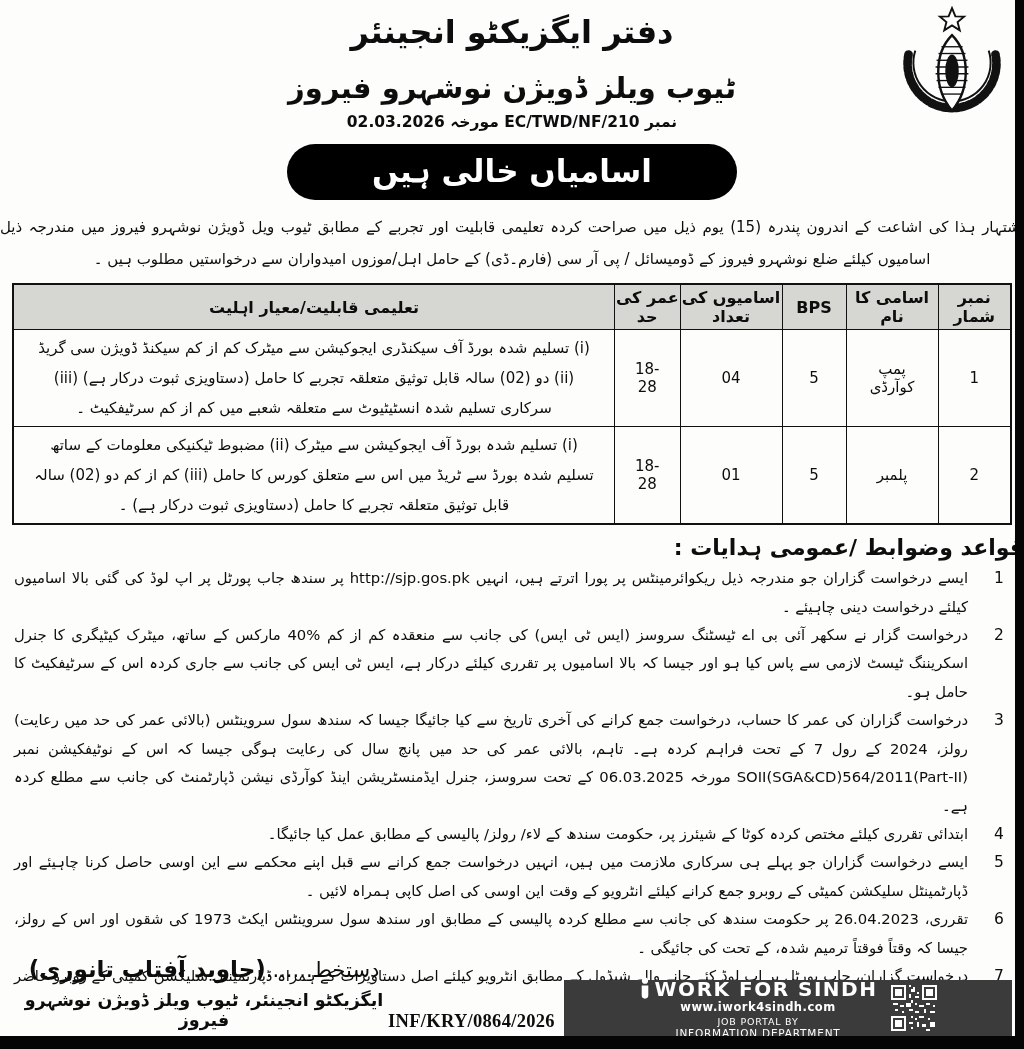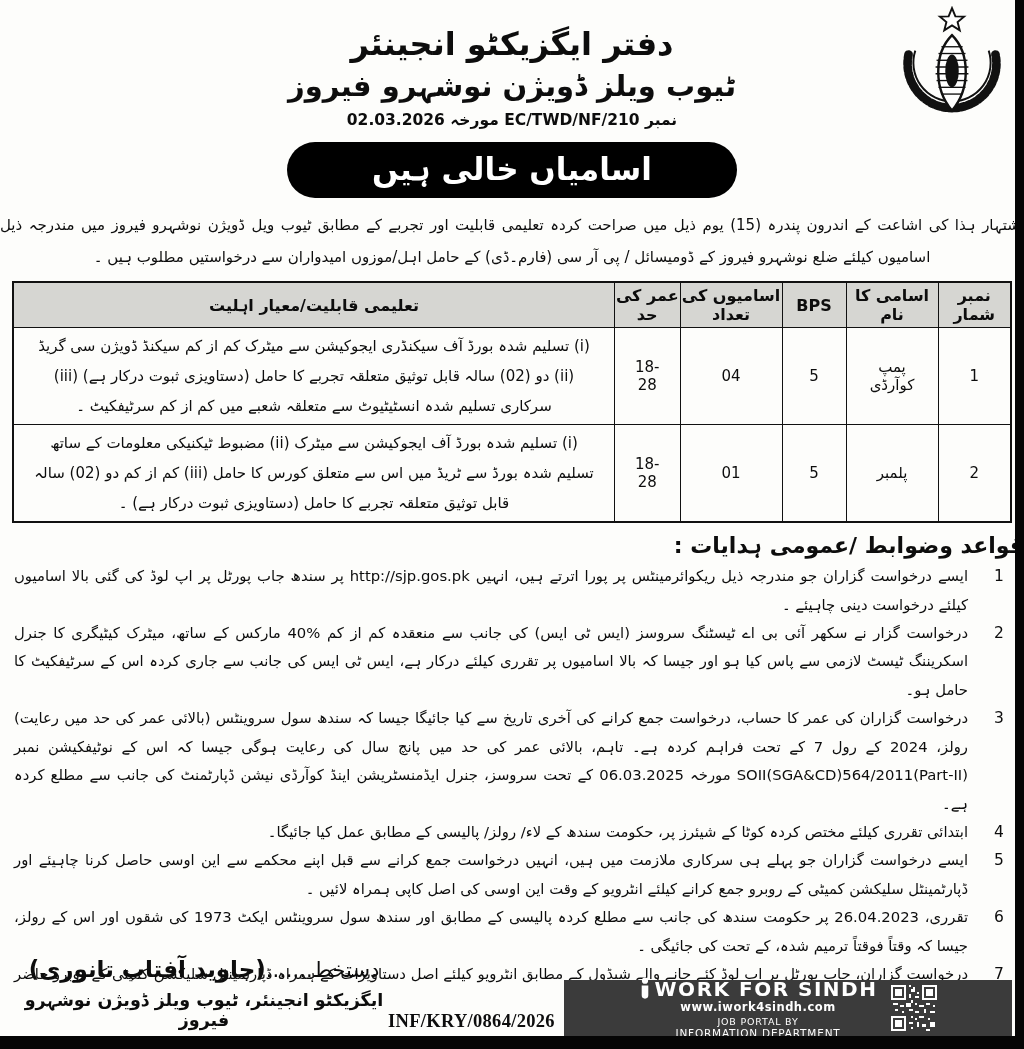--- a/index.html
+++ b/index.html
@@ -4,23 +4,23 @@
 <style>
   * { box-sizing: border-box; margin: 0; padding: 0; }
   body { margin: 0; background: #e8e8e6; font-family: "DejaVu Sans", sans-serif; color: #0d0d0d; }
   .page { position: relative; width: 1024px; height: 1049px; margin: 0 auto; background: #fdfdfb; overflow: hidden; }
 
   .edge-right { position: absolute; top: 0; right: 0; width: 9px; height: 100%; background: #050505; }
   .edge-bottom { position: absolute; left: 0; bottom: 0; width: 100%; height: 13px; background: #050505; }
 
   .emblem { position: absolute; top: 6px; right: 16px; }
 
-  .hdr { text-align: center; padding-top: 24px; direction: rtl; }
+  .hdr { text-align: center; padding-top: 12px; direction: rtl; }
   .h1 { font-size: 32px; font-weight: bold; line-height: 1.25; }
-  .h2 { font-size: 29px; font-weight: bold; line-height: 1.25; margin-top: 4px; }
+  .h2 { font-size: 29px; font-weight: bold; line-height: 1.25; margin-top: 18px; }
   .contact { font-size: 16.5px; font-weight: bold; margin-top: 12px; direction: rtl; }
   .ref { font-size: 15.5px; font-weight: bold; margin-top: 7px; direction: rtl; }
 
   .banner { margin: 13px auto 0; width: 450px; height: 56px; background: #000; border-radius: 30px;
             color: #fff; font-size: 31px; font-weight: bold; line-height: 54px; text-align: center; direction: rtl; }
 
   .intro { margin: 12px 0 0; direction: rtl; font-size: 15px; line-height: 2.1;
            text-align: justify; text-align-last: center; }
 
   table.vac { width: 1000px; margin: 8px 12px 0; border-collapse: collapse; direction: rtl; border: 2px solid #111; }

